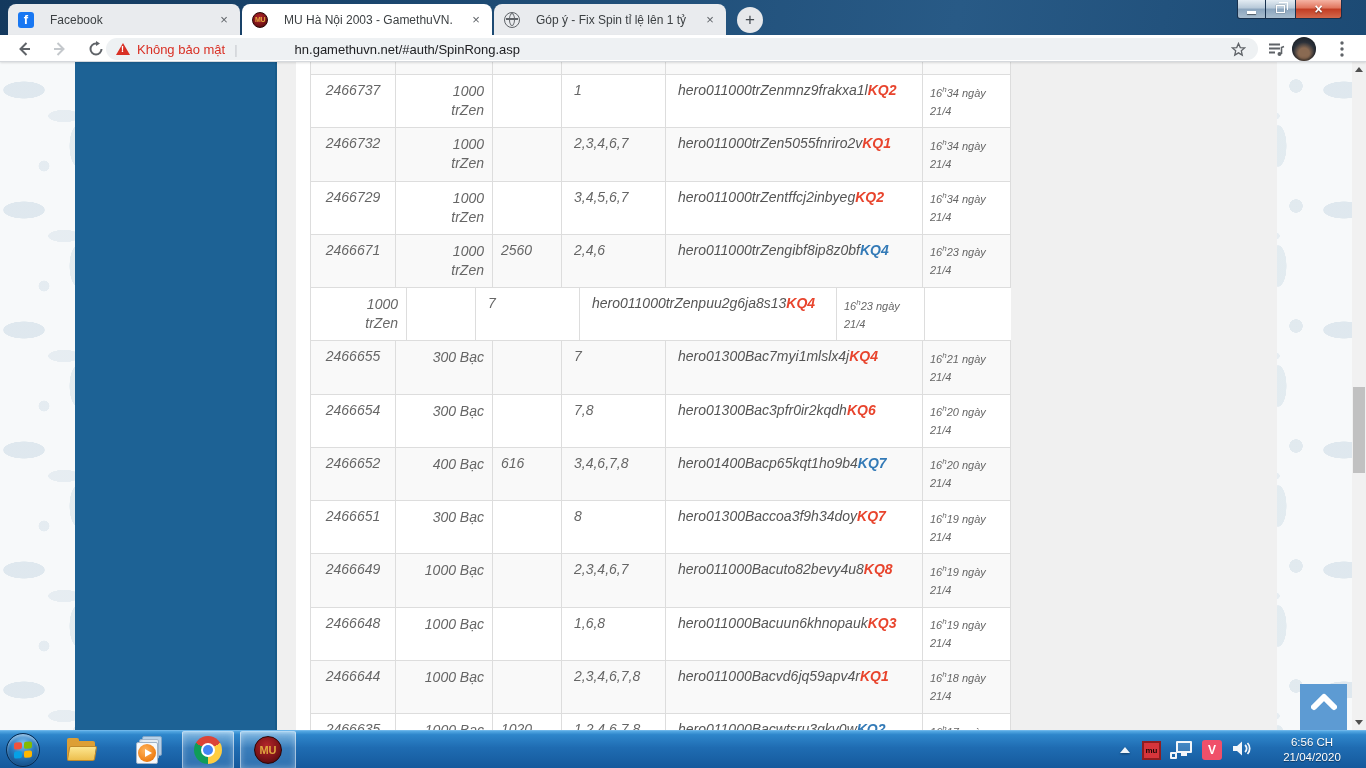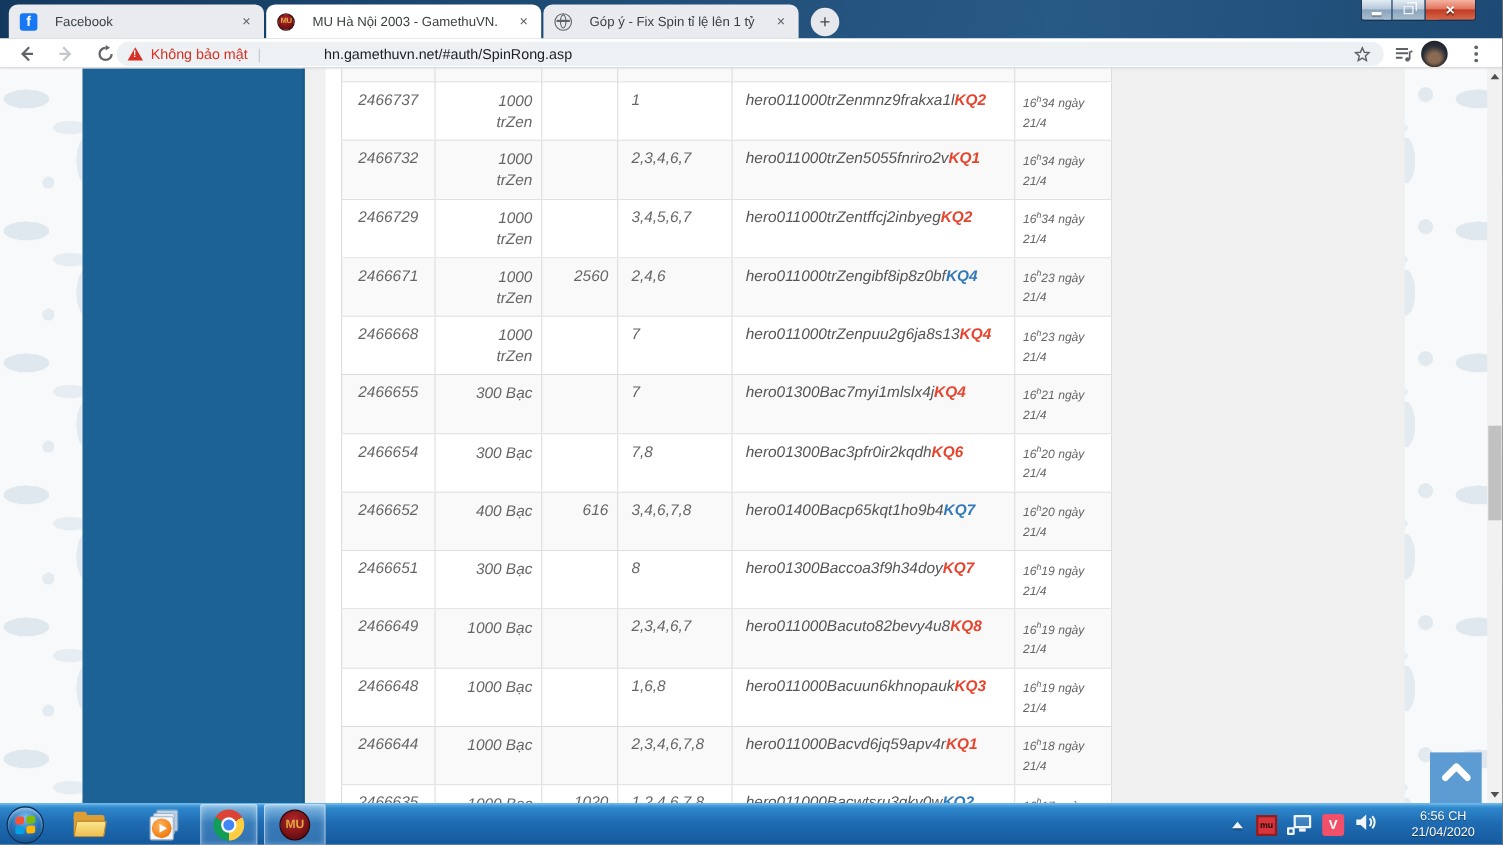--- a/index.html
+++ b/index.html
@@ -75,21 +75,21 @@
     border-right:2px solid #175a89; }
   .table-panel { position:absolute; left:296px; top:0; width:715px; height:668px; background:#fff;font-style:italic; }
   .gtable { position:absolute; left:14px; top:0; width:701px; color:#666; font-size:14px; }
   .tr { display:flex; height:53.25px; border-bottom:1px solid #ddd; background:#fff; }
   .tr.stripe { background:#f9f9f9; }
   .tr.partial-top { height:13px; }
   .td { border-right:1px solid #ddd; padding:7px 8px; overflow:hidden; }
   .td:first-child { border-left:1px solid #ddd; }
   .c-id   { width:86px;  text-align:center; }
   .c-amt  { width:97px;  text-align:right; }
-  .c-win  { width:69px;  text-align:right; }
+  .c-win  { width:69px;  text-align:left; }
   .c-num  { width:104px; text-align:left; padding-left:12px; }
   .c-code { width:257px; text-align:left; padding-left:12px; color:#555; }
   .c-time { width:88px;  font-size:11px; line-height:18px; padding:6px 4px 6px 7px; }
   .amt-line { display:block; line-height:19px; }
   .kq { font-weight:bold; }
   .kq.red  { color:#e8442d; }
   .kq.blue { color:#337ab7; }
   .c-time sup { font-size:8px; }
   .tl2 { display:block; }
 
@@ -314,21 +314,20 @@
               </div>
     <div class="td c-win">2560</div>
     <div class="td c-num">2,4,6</div>
     <div class="td c-code"><span>hero011000trZengibf8ip8z0bf</span><span class="kq blue">KQ4</span></div>
     <div class="td c-time">
       <span class="tl1"><span>16</span><sup>h</sup><span>23</span><span style="margin-left:3px;">ngày</span></span>
       <span class="tl2">21/4</span>
     </div>
   </div>
             <div class="tr">
-    <div class="td c-id">2466668</div>
     <div class="td c-amt">
                 <span class="amt-line">1000</span>
                 <span class="amt-line">trZen</span>
               </div>
     <div class="td c-win"></div>
     <div class="td c-num">7</div>
     <div class="td c-code"><span>hero011000trZenpuu2g6ja8s13</span><span class="kq red">KQ4</span></div>
     <div class="td c-time">
       <span class="tl1"><span>16</span><sup>h</sup><span>23</span><span style="margin-left:3px;">ngày</span></span>
       <span class="tl2">21/4</span>

